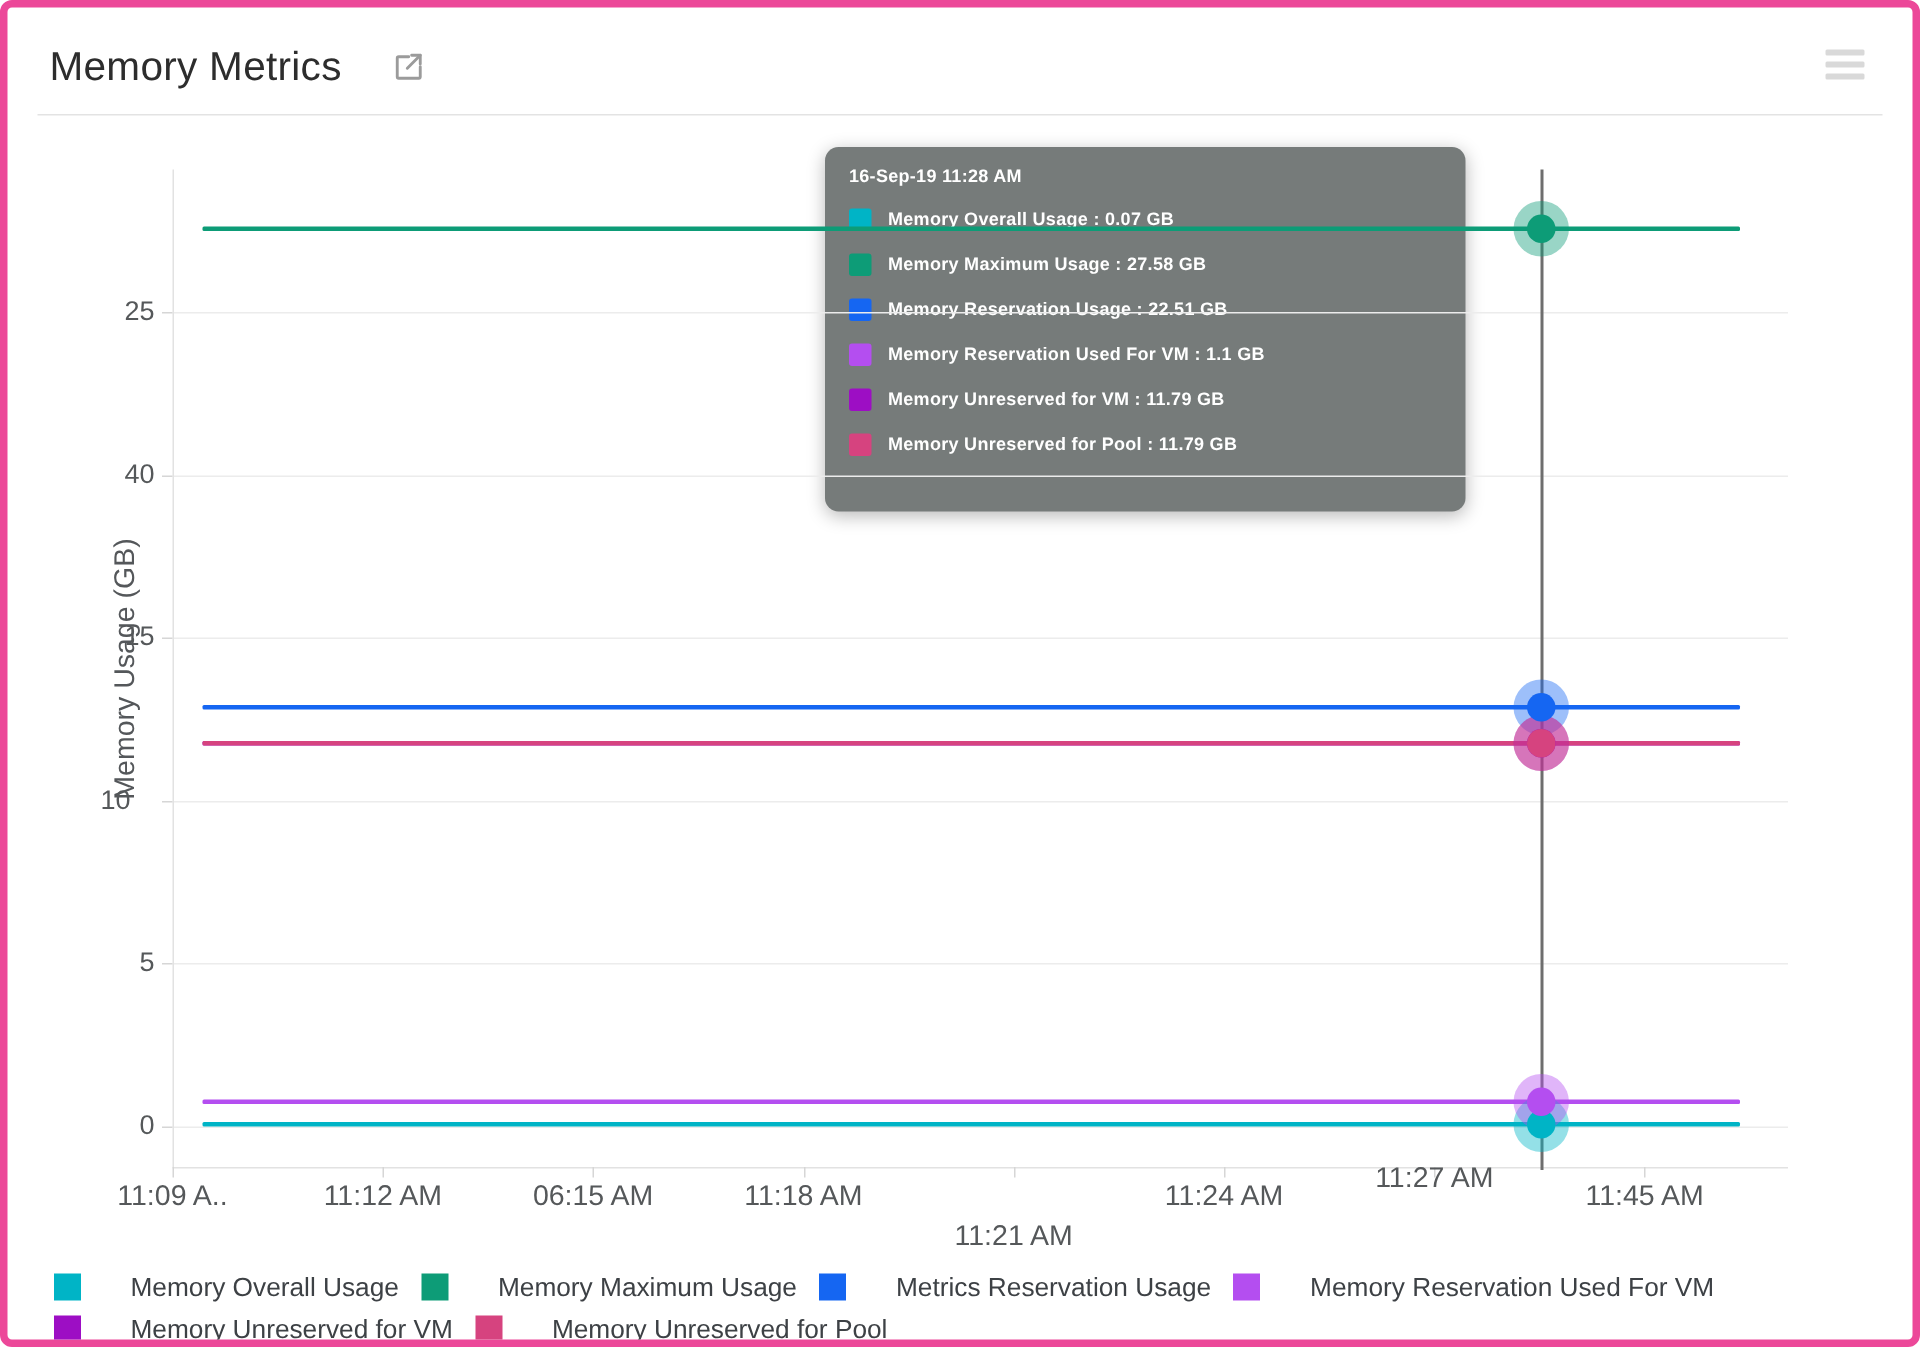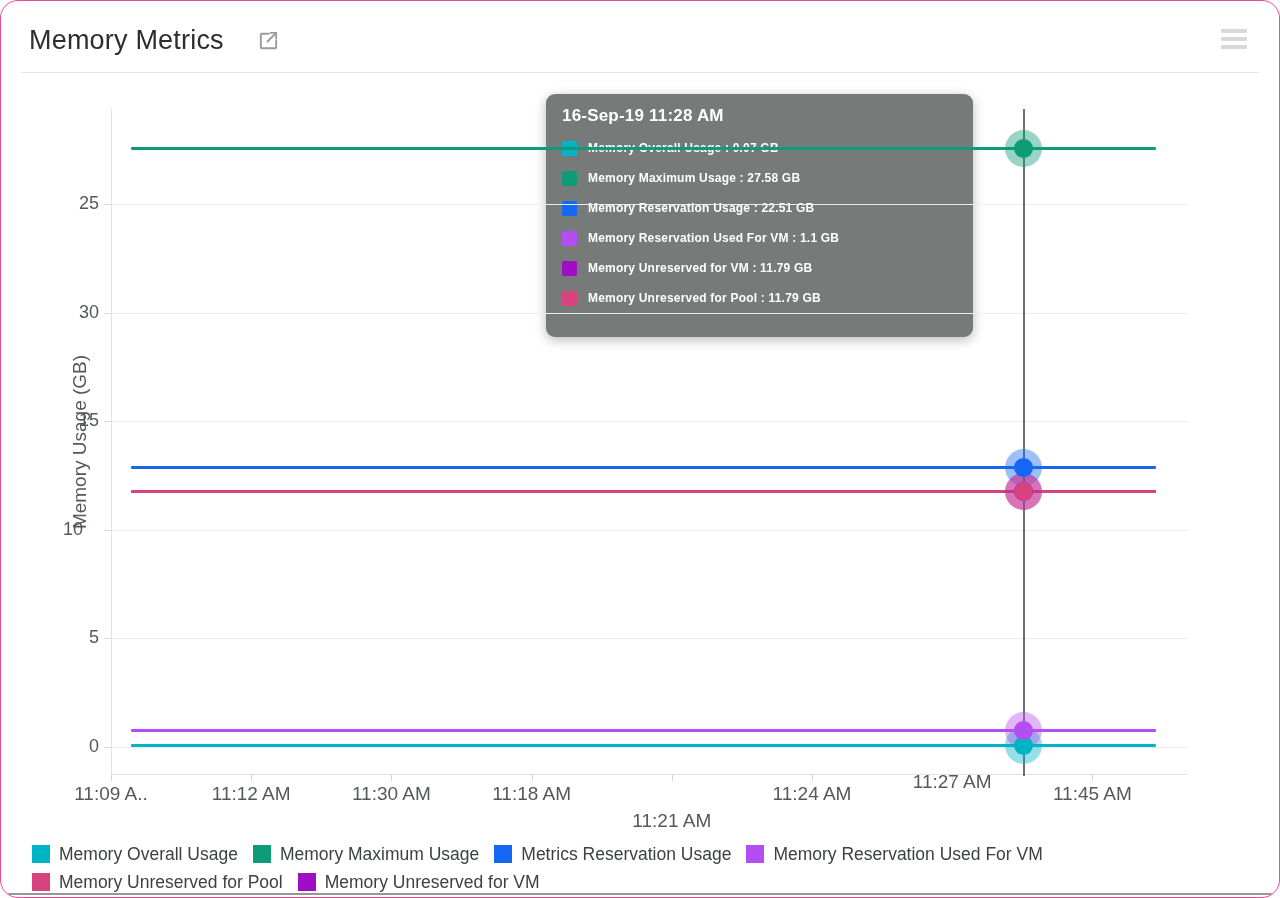--- a/index.html
+++ b/index.html
@@ -1,21 +1,21 @@
 <!DOCTYPE html>
 <html><head>
 <meta charset="utf-8">
 <style>
   * { margin:0; padding:0; box-sizing:border-box; }
   html,body { background:#fff; }
   body { font-family:"Liberation Sans", sans-serif; width:1280px; height:898px; position:relative; }
 
   .page {
     position:absolute; inset:0; width:1280px; height:898px;
-    background:#fff; border:1px solid #ec4899; border-radius:18px; overflow:hidden;
+    background:#fff; border:5px solid #ec4899; border-radius:8px; overflow:hidden;
   }
 
   
   .hdr { position:absolute; left:0; top:0; width:100%; height:72px; }
   .hdr-title {
     position:absolute; left:28px; top:24px; font-size:27px; font-weight:500;
     color:#2d2d2d; letter-spacing:.2px;
   }
   .open-icon { position:absolute; left:256px; top:28px; cursor:pointer; }
   .menu-icon { position:absolute; right:32px; top:28px; width:26px; cursor:pointer; }
@@ -38,29 +38,29 @@
   .crosshair { position:absolute; width:2px; background:#6e6e6e; z-index:4; }
   .marker-halo { position:absolute; border-radius:50%; z-index:5; }
   .marker-dot { position:absolute; border-radius:50%; z-index:6; }
 
   
   .tooltip {
     position:absolute; left:545px; top:93px; width:427px; height:243px;
     background:#767b7a; border-radius:9px; z-index:1;
     box-shadow:0 3px 12px rgba(0,0,0,.28); padding:12px 16px 10px 16px;
   }
-  .tooltip-header { color:#fff; font-size:17px; font-weight:600; margin-bottom:7px; letter-spacing:.2px; }
+  .tooltip-header { color:#fff; font-size:12px; font-weight:600; margin-bottom:7px; letter-spacing:.2px; }
   .tooltip-row { display:flex; align-items:center; height:30px; }
   .tooltip-swatch { width:15px; height:15px; border-radius:2px; margin-right:11px; flex:none; }
   .tooltip-text { color:#fff; font-size:12px; font-weight:600; letter-spacing:.2px; white-space:nowrap; }
 
   
   .legend { position:absolute; left:31px; top:839px; width:1190px; z-index:7; }
   .legend-row { display:flex; align-items:center; height:28px; }
-  .legend-item { display:flex; align-items:center; margin-right:15px; cursor:pointer; }
+  .legend-item { display:flex; align-items:center; margin-right:15px; cursor:pointer;gap:24px; }
   .legend-swatch { width:18px; height:18px; margin-right:9px; flex:none; }
   .legend-label { font-size:17.5px; color:#3d4145; white-space:nowrap; }
 
   .bottom-rule { position:absolute; left:0; right:0; top:892px; height:2px; background:#979797; z-index:8; }
 </style>
 </head>
 <body>
 
 <div class="page">
 
@@ -120,32 +120,32 @@
       <div class="tick" style="left: 103px; top: 637.4px; width: 7px; height: 1px;"></div>
       <div class="y-lab" style="left: 40px; top: 626.4px;">5</div>
       <div class="gridline" style="left: 110px; top: 528.8px; width: 1077px;"></div>
       <div class="tick" style="left: 103px; top: 528.8px; width: 7px; height: 1px;"></div>
       <div class="y-lab" style="left: 24px; top: 517.8px;">10</div>
       <div class="gridline" style="left: 110px; top: 420.2px; width: 1077px;"></div>
       <div class="tick" style="left: 103px; top: 420.2px; width: 7px; height: 1px;"></div>
       <div class="y-lab" style="left: 40px; top: 409.2px;">15</div>
       <div class="gridline" style="left: 110px; top: 311.6px; width: 1077px;"></div>
       <div class="tick" style="left: 103px; top: 311.6px; width: 7px; height: 1px;"></div>
-      <div class="y-lab" style="left: 40px; top: 300.6px;">30</div>
+      <div class="y-lab" style="left: 40px; top: 300.6px;">40</div>
       <div class="gridline" style="left: 110px; top: 203px; width: 1077px;"></div>
       <div class="tick" style="left: 103px; top: 203px; width: 7px; height: 1px;"></div>
       <div class="y-lab" style="left: 40px; top: 192px;">25</div>
       <div class="axisline" style="left: 110px; top: 108px; width: 1px; height: 665px;"></div>
       <div class="axisline" style="left: 110px; top: 773px; width: 1077px; height: 1px;"></div>
       <div class="tick" style="left: 110px; top: 773px; width: 1px; height: 7px;"></div>
       <div class="x-lab" style="left: 50px; top: 782px;">11:09 A..</div>
       <div class="tick" style="left: 250.2px; top: 773px; width: 1px; height: 7px;"></div>
       <div class="x-lab" style="left: 190.2px; top: 782px;">11:12 AM</div>
       <div class="tick" style="left: 390.4px; top: 773px; width: 1px; height: 7px;"></div>
-      <div class="x-lab" style="left: 330.4px; top: 782px;">11:30 AM</div>
+      <div class="x-lab" style="left: 330.4px; top: 782px;">06:15 AM</div>
       <div class="tick" style="left: 530.6px; top: 773px; width: 1px; height: 7px;"></div>
       <div class="x-lab" style="left: 470.6px; top: 782px;">11:18 AM</div>
       <div class="tick" style="left: 670.8px; top: 773px; width: 1px; height: 7px;"></div>
       <div class="x-lab" style="left: 610.8px; top: 809px;">11:21 AM</div>
       <div class="tick" style="left: 811px; top: 773px; width: 1px; height: 7px;"></div>
       <div class="x-lab" style="left: 751px; top: 782px;">11:24 AM</div>
       <div class="tick" style="left: 951.2px; top: 773px; width: 1px; height: 7px;"></div>
       <div class="x-lab" style="left: 891.2px; top: 770px;">11:27 AM</div>
       <div class="tick" style="left: 1091.4px; top: 773px; width: 1px; height: 7px;"></div>
       <div class="x-lab" style="left: 1031.4px; top: 782px;">11:45 AM</div>
@@ -184,24 +184,24 @@
           <div class="legend-swatch" style="background: rgb(21, 102, 242);"></div>
           <div class="legend-label">Metrics Reservation Usage</div>
         </div>
         <div class="legend-item">
           <div class="legend-swatch" style="background: rgb(180, 78, 240);"></div>
           <div class="legend-label">Memory Reservation Used For VM</div>
         </div>
       </div>
       <div class="legend-row">
         <div class="legend-item">
+          <div class="legend-swatch" style="background: rgb(157, 14, 196);"></div>
+          <div class="legend-label">Memory Unreserved for VM</div>
+        </div>
+        <div class="legend-item">
           <div class="legend-swatch" style="background: rgb(214, 67, 127);"></div>
           <div class="legend-label">Memory Unreserved for Pool</div>
         </div>
-        <div class="legend-item">
-          <div class="legend-swatch" style="background: rgb(157, 14, 196);"></div>
-          <div class="legend-label">Memory Unreserved for VM</div>
-        </div>
       </div>
     </div>
 
   <div class="bottom-rule"></div>
 </div>
 
 </body></html>

